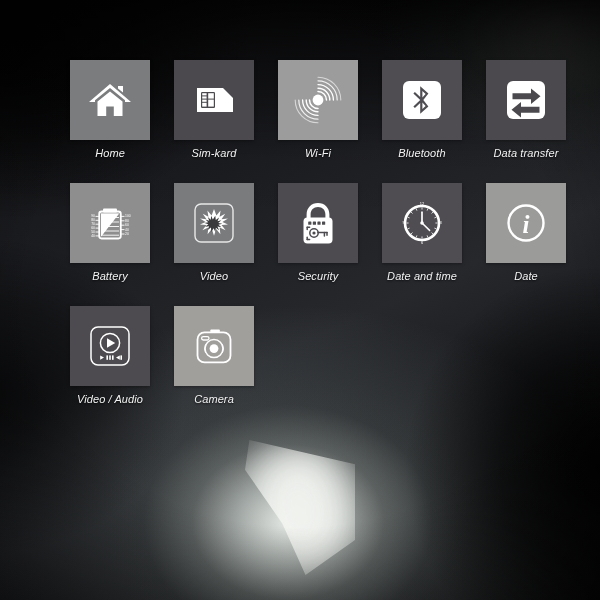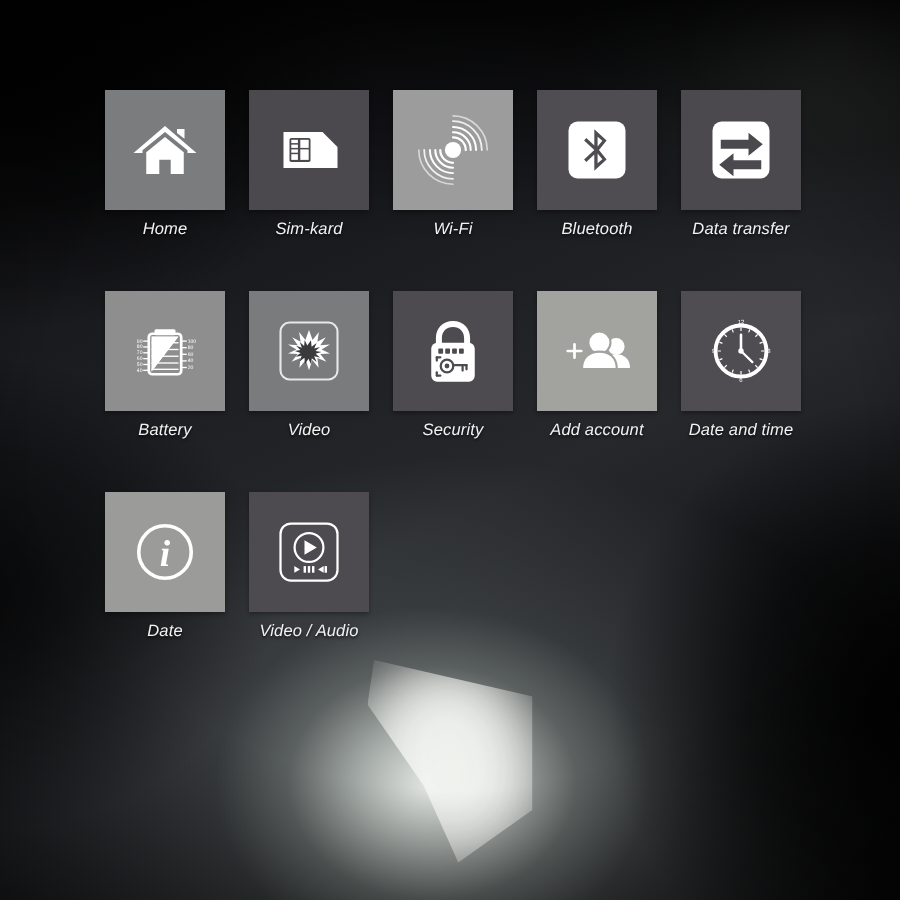--- a/index.html
+++ b/index.html
@@ -66,20 +66,21 @@
   
   #grid {
     position: absolute;
     top: 60px;
     left: 70px;
     width: 464px;
     display: grid;
     grid-template-columns: repeat(5, 80px);
     grid-column-gap: 16px;
     grid-row-gap: 35px;
+    gap: 24px;
   }
   .cell {
     width: 80px;
     position: relative;
   }
   .tile {
     width: 80px;
     height: 80px;
     position: relative;
     display: flex;
@@ -300,39 +301,20 @@
               <path d="M14.2 41.4 L14.2 39.2"></path>
               <path d="M14.2 41.4 L16.6 41.4"></path>
             </g>
             <circle cx="21.0" cy="35.0" r="1.6" fill="#4d4b4f"></circle>
           </svg>
         </span>
       </div>
       <div class="label">Security</div>
     </div>
 
-    <div class="cell">
-      <div class="tile" style="background-color: rgb(162, 163, 158);">
-        <span>
-          <svg width="52" height="52" viewBox="0 0 52 52">
-            <g stroke="#ffffff" stroke-width="1.8" stroke-linecap="round">
-              <path d="M6.5 26 L15.5 26"></path>
-              <path d="M11 21.5 L11 30.5"></path>
-            </g>
-
-            <circle cx="38.8" cy="23.0" r="5.6" fill="#ffffff"></circle>
-            <path d="M29.6 37.4 C29.6 31.2 33.6 28.2 38.8 28.2 C44.0 28.2 48.0 31.2 48.0 37.4 Z" fill="#ffffff"></path>
-
-            <circle cx="27.6" cy="20.4" r="7.4" fill="#ffffff" stroke="#a2a39e" stroke-width="1.4"></circle>
-            <path d="M16.0 38.0 C16.0 30.0 21.2 26.4 27.6 26.4 C34.0 26.4 39.2 30.0 39.2 38.0 Z" fill="#ffffff" stroke="#a2a39e" stroke-width="1.4"></path>
-          </svg>
-        </span>
-      </div>
-      <div class="label">Add account</div>
-    </div>
 
 
     <div class="cell">
       <div class="tile" style="background-color: rgb(79, 77, 81);">
         <span>
           <svg width="54" height="54" viewBox="0 0 54 54">
             <circle cx="27" cy="27" r="17" fill="none" stroke="#ffffff" stroke-width="2.6"></circle>
             <g stroke="#ffffff" stroke-width="0.8">
               <path d="M27 11.4 L27 13.6"></path>
                 <path d="M32.9 12.6 L32.1 14.6"></path>
@@ -392,15 +374,33 @@
               <rect x="25.0" y="32.4" width="1.6" height="4.4"></rect>
               <path d="M32.8 32.4 L29.0 34.6 L32.8 36.8 Z"></path>
               <rect x="33.4" y="32.4" width="1.6" height="4.4"></rect>
             </g>
           </svg>
         </span>
       </div>
       <div class="label">Video / Audio</div>
     </div>
 
+    <div class="cell">
+      <div class="tile" style="background-color: rgb(160, 159, 156);">
+        <span>
+          <svg width="50" height="50" viewBox="0 0 50 50">
+            <rect x="21.4" y="8.4" width="9.4" height="3.4" rx="0.8" fill="#ffffff"></rect>
+            <rect x="8.5" y="11.4" width="33" height="30" rx="7" fill="none" stroke="#ffffff" stroke-width="1.8"></rect>
+            <rect x="12.6" y="15.6" width="7.4" height="3.4" rx="1.7" fill="none" stroke="#ffffff" stroke-width="1.3"></rect>
+            <circle cx="25" cy="27.6" r="9.0" fill="none" stroke="#ffffff" stroke-width="1.5"></circle>
+            <circle cx="25" cy="27.6" r="4.4" fill="#ffffff"></circle>
+            <g fill="none" stroke="#ffffff" stroke-width="1.3" stroke-linecap="round">
+              <path d="M16.6 24.0 a9.0 9.0 0 0 0 0 7.2"></path>
+              <path d="M33.4 24.0 a9.0 9.0 0 0 1 0 7.2"></path>
+            </g>
+          </svg>
+        </span>
+      </div>
+      <div class="label">Camera</div>
+    </div>
 
   </div>
 </div>
 
 </body></html>

